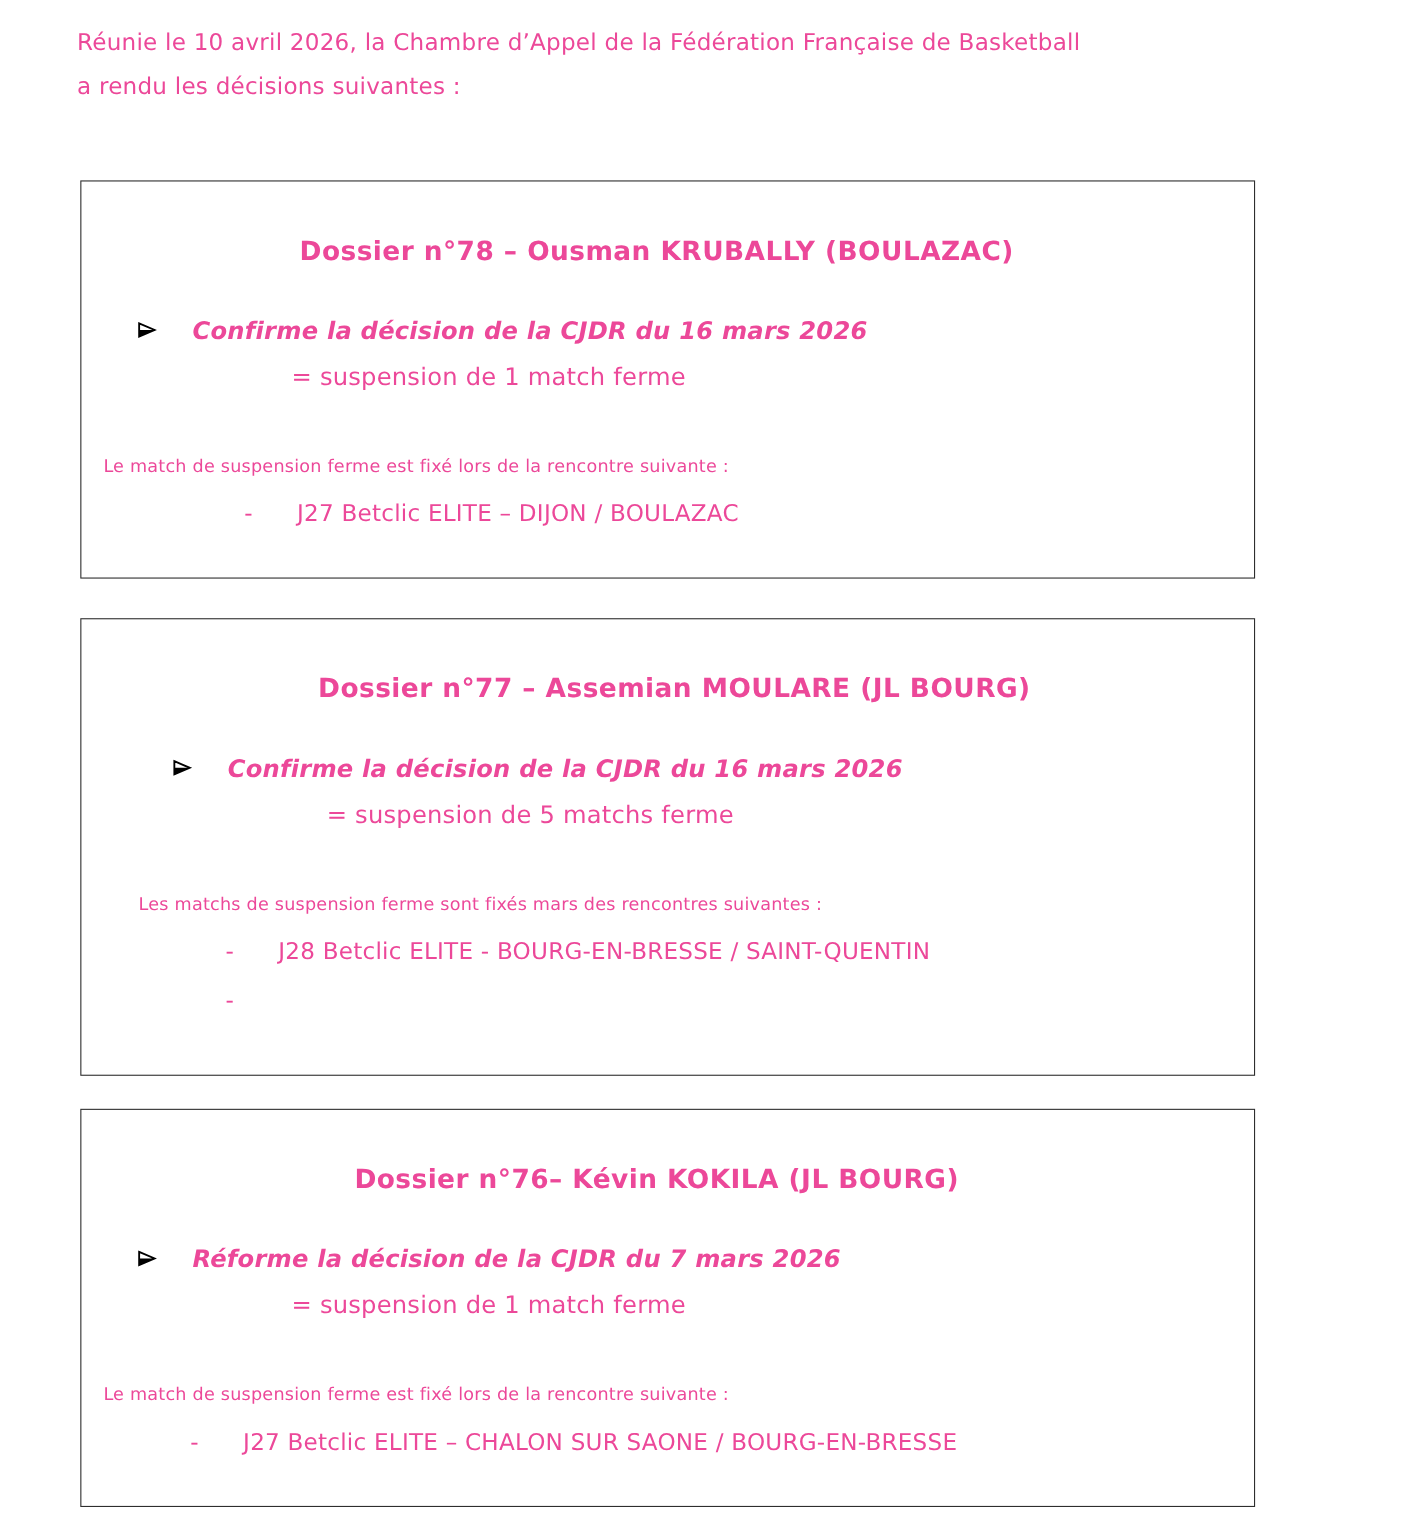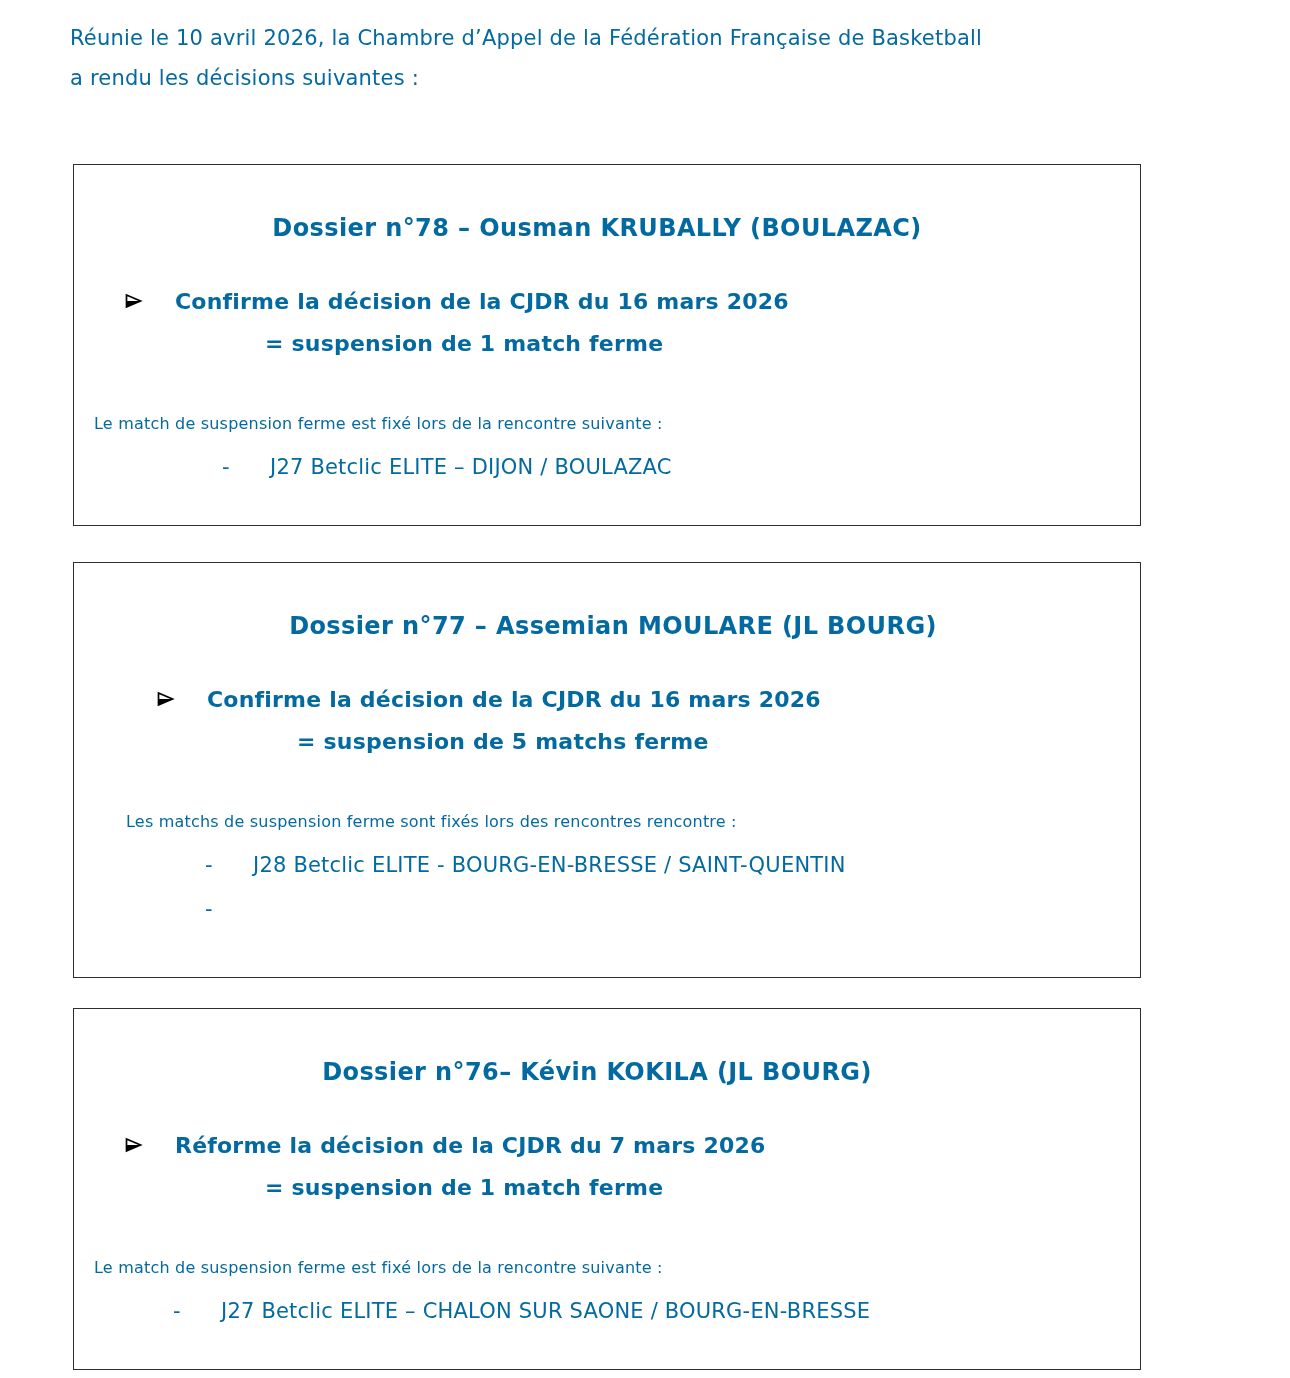--- a/index.html
+++ b/index.html
@@ -6,21 +6,21 @@
     margin: 0;
     padding: 0;
     background: #ffffff;
   }
   .page {
     position: relative;
     width: 1290px;
     height: 1378px;
     background: #ffffff;
     font-family: "DejaVu Sans", "Liberation Sans", sans-serif;
-    color: #0369a1;
+    color: #ec4899;
     overflow: hidden;
   }
   .intro {
     margin: 18px 0 66px 70px;
     width: 1170px;
     font-size: 21px;
     line-height: 40px;
     letter-spacing: 0.2px;
   }
   .dossier {
@@ -43,31 +43,32 @@
     letter-spacing: 0.4px;
   }
   .decision-row {
     display: flex;
     align-items: baseline;
     padding-left: 50px;
     font-size: 22px;
     font-weight: 700;
     line-height: 42px;
     letter-spacing: 0.2px;
+    font-style: italic;
   }
   .arrow-bullet {
     display: inline-block;
     width: 51px;
     flex: 0 0 51px;
   }
   .arrow-bullet svg { display: inline-block; }
   .sanction-line {
     padding-left: 191px;
     font-size: 22px;
-    font-weight: 700;
+    font-weight: 400;
     line-height: 42px;
     letter-spacing: 0.2px;
     margin-bottom: 38px;
   }
   .fixture-intro {
     margin: 0;
     padding-left: 20px;
     font-size: 16px;
     line-height: 42px;
     letter-spacing: 0.2px;
@@ -121,21 +122,21 @@
     <div class="decision-row">
       <span class="arrow-bullet">
         <svg width="19" height="16" viewBox="0 0 19 16" aria-hidden="true">
           <path d="M2.5 2 L16.5 8 L2.5 14 Z" fill="#ffffff" stroke="#000000" stroke-width="1.7" stroke-linejoin="miter"></path>
           <path d="M2.5 8 L16.5 8 L2.5 14 Z" fill="#000000"></path>
         </svg>
       </span>
       <span>Confirme la décision de la CJDR du 16 mars 2026</span>
     </div>
     <div class="sanction-line">= suspension de 5 matchs ferme</div>
-    <p class="fixture-intro">Les matchs de suspension ferme sont fixés lors des rencontres rencontre :</p>
+    <p class="fixture-intro">Les matchs de suspension ferme sont fixés mars des rencontres suivantes :</p>
     <div class="match-row indent-b">
       <span class="dash">-</span>
       <span>J28 Betclic ELITE - BOURG-EN-BRESSE / SAINT-QUENTIN</span>
     </div>
     <div class="match-row indent-b">
       <span class="dash">-</span>
     </div>
   </section>
 
   <section class="dossier box-3">

